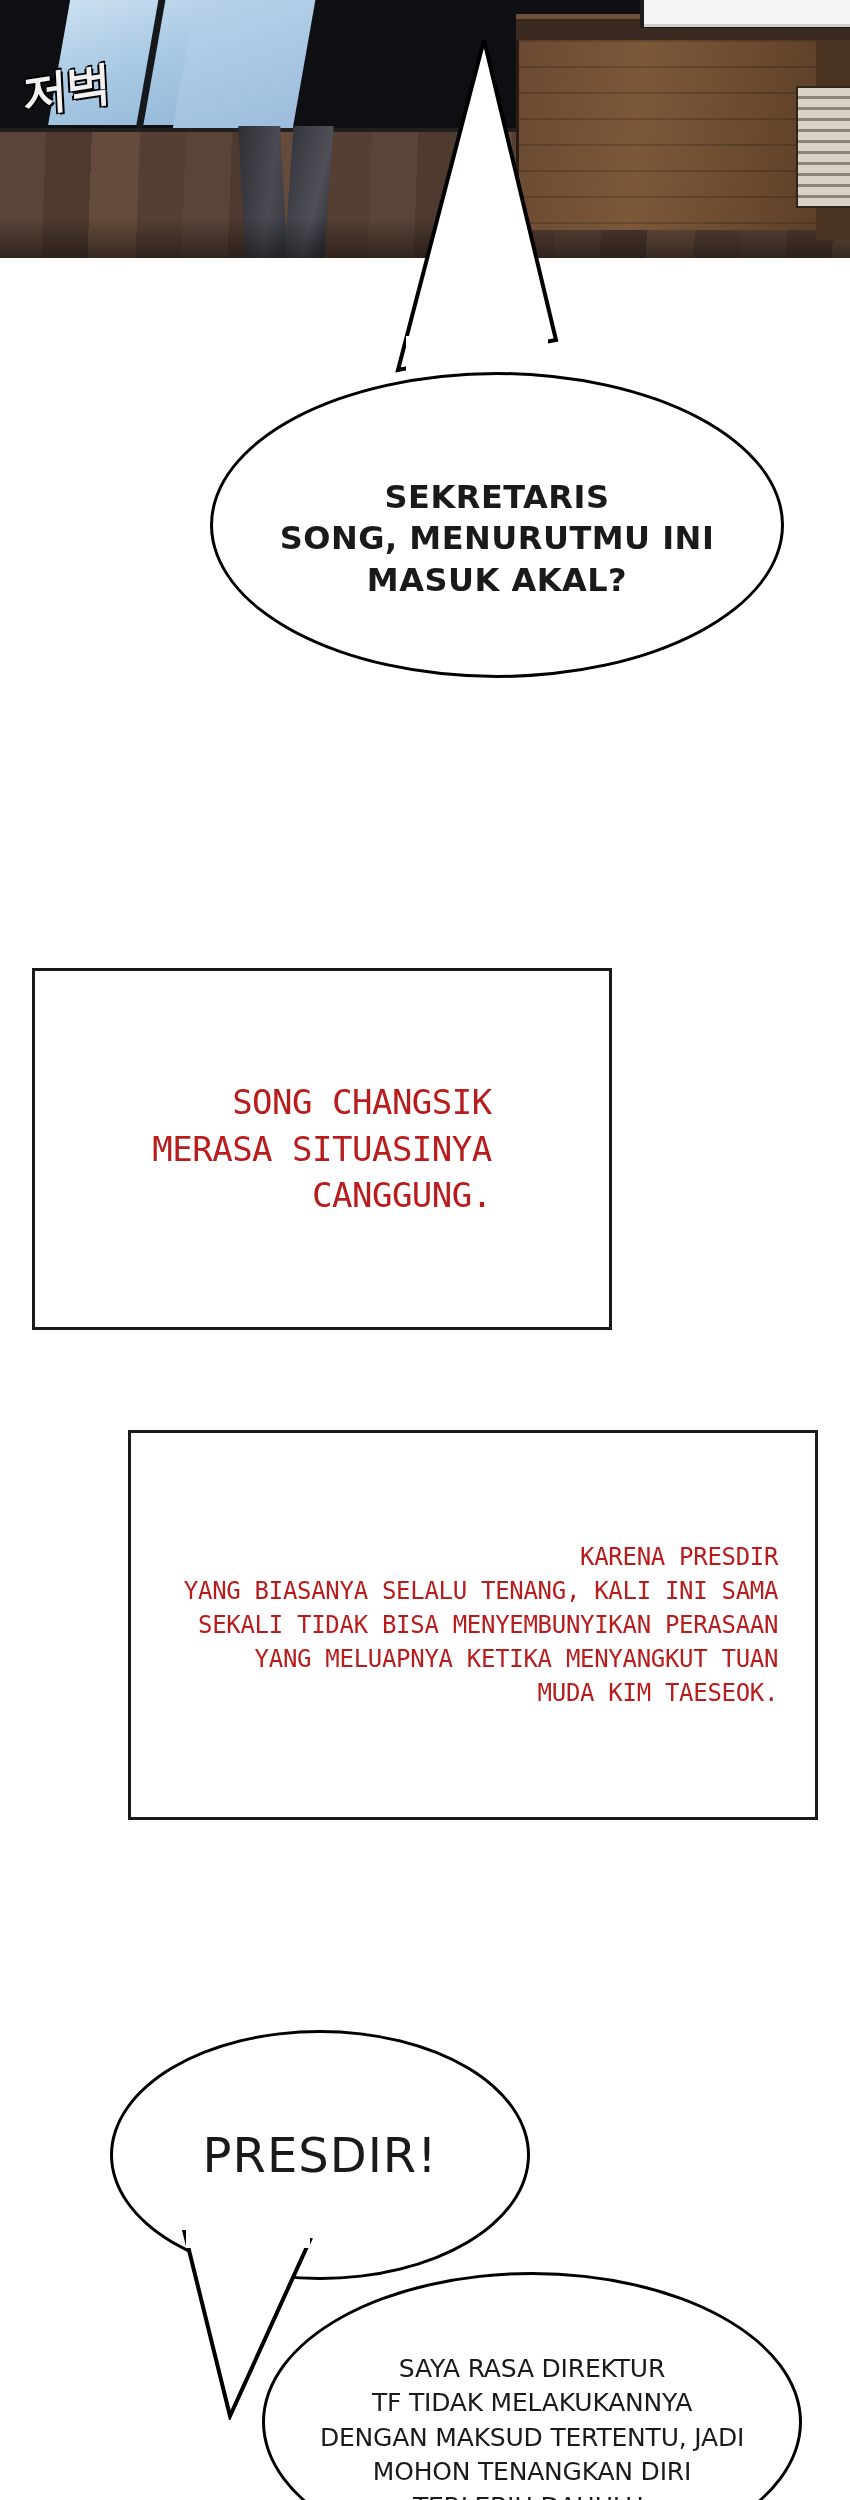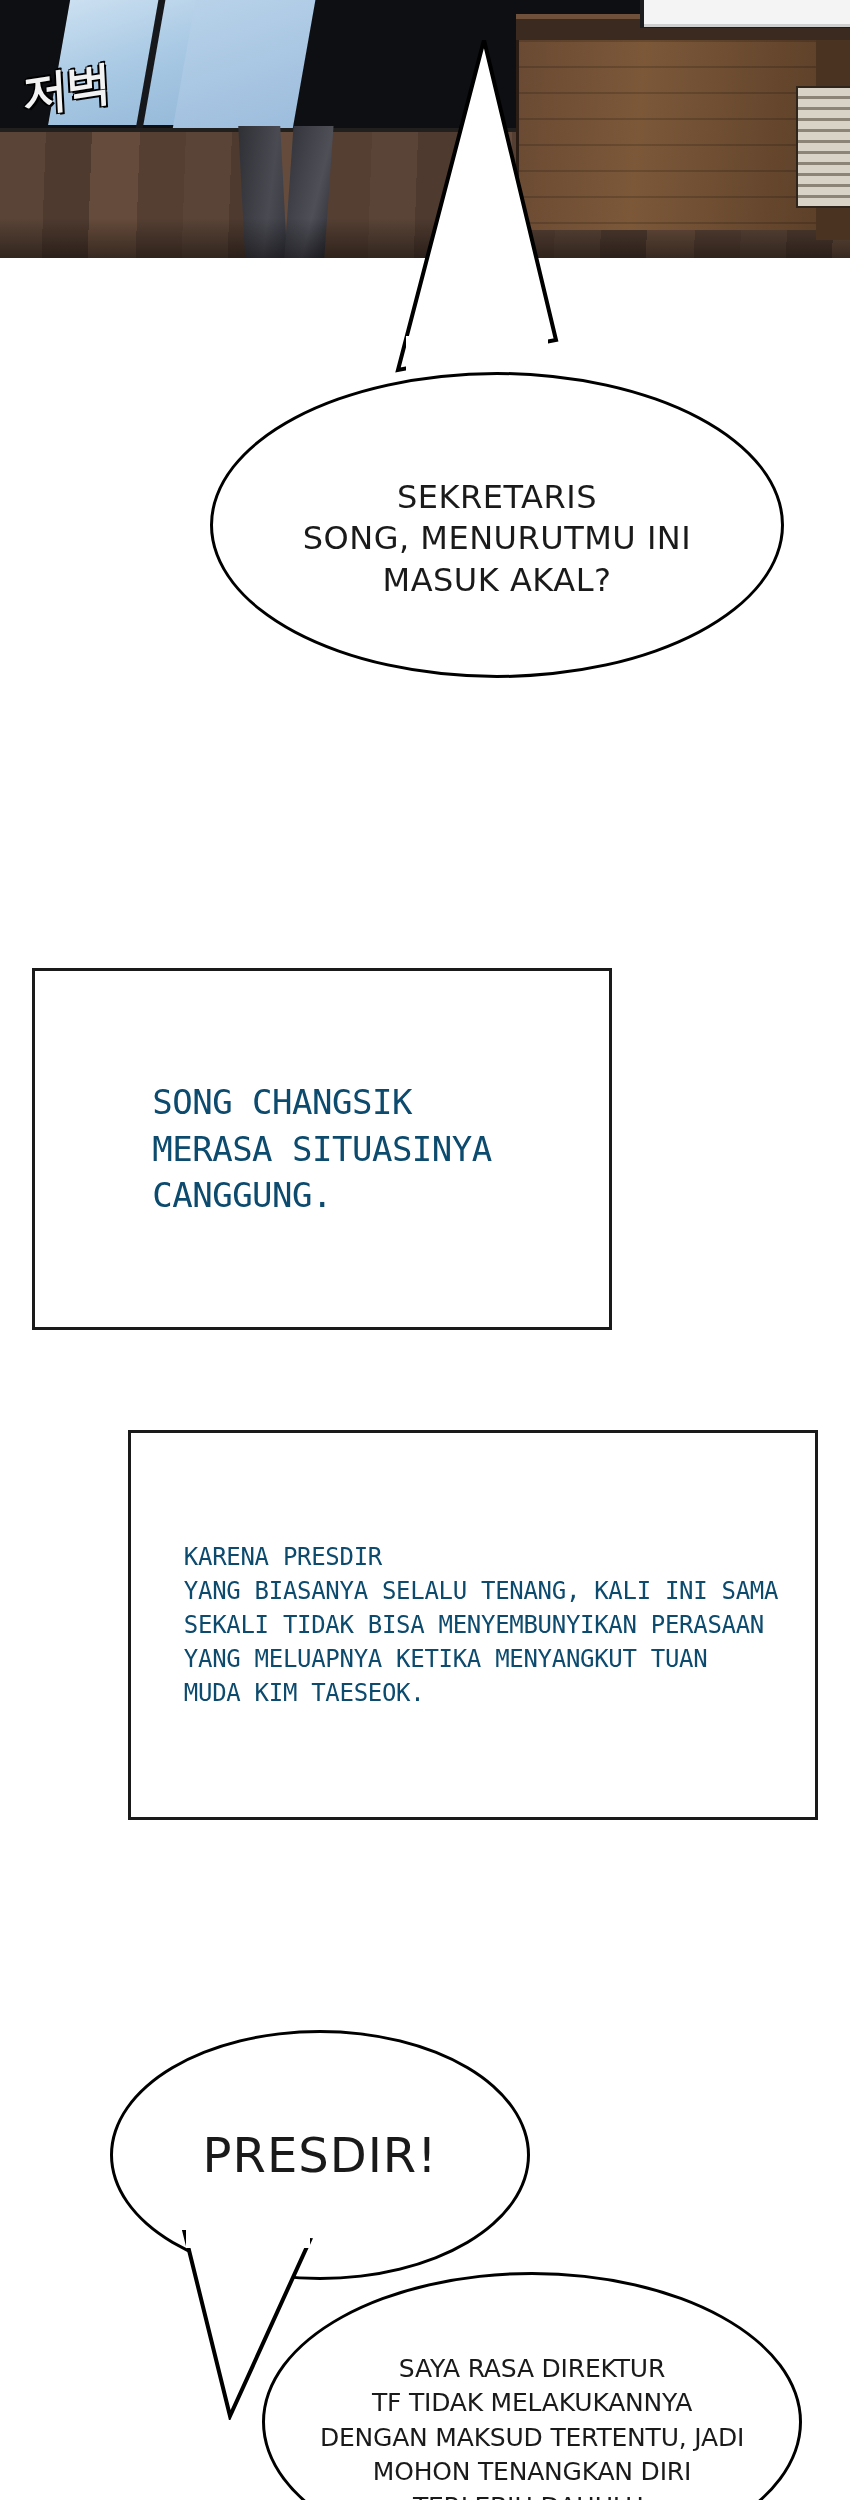--- a/index.html
+++ b/index.html
@@ -213,21 +213,21 @@
 
   
   #bubble-1 {
     left: 210px;
     top: 372px;
     width: 574px;
     height: 306px;
   }
   #bubble-1 .bubble-text {
     font-size: 32px;
-    font-weight: 400;
+    font-weight: 700;
     padding: 0 48px;
     margin-top: 28px;
   }
   
   .tail-1 {
     position: absolute;
     left: 388px;
     top: 40px;
     width: 180px;
     height: 370px;
@@ -237,22 +237,22 @@
   .narration-box {
     position: absolute;
     background: #ffffff;
     border: 3px solid #1a1a1a;
     box-sizing: border-box;
     display: flex;
     align-items: center;
     justify-content: center;
   }
   .narration-text {
-    text-align: left;
-    color: #0c4a6e;
+    text-align: right;
+    color: #b91c1c;
     font-family: "DejaVu Sans Mono", monospace;
     white-space: pre-line;
   }
 
   #narration-1 {
     left: 32px;
     top: 968px;
     width: 580px;
     height: 362px;
   }

